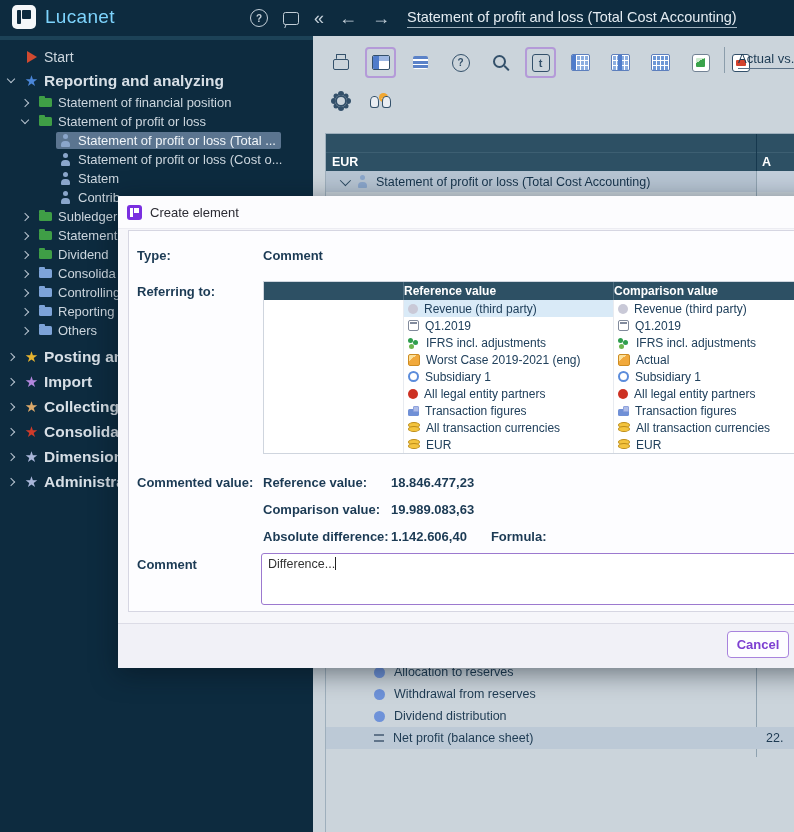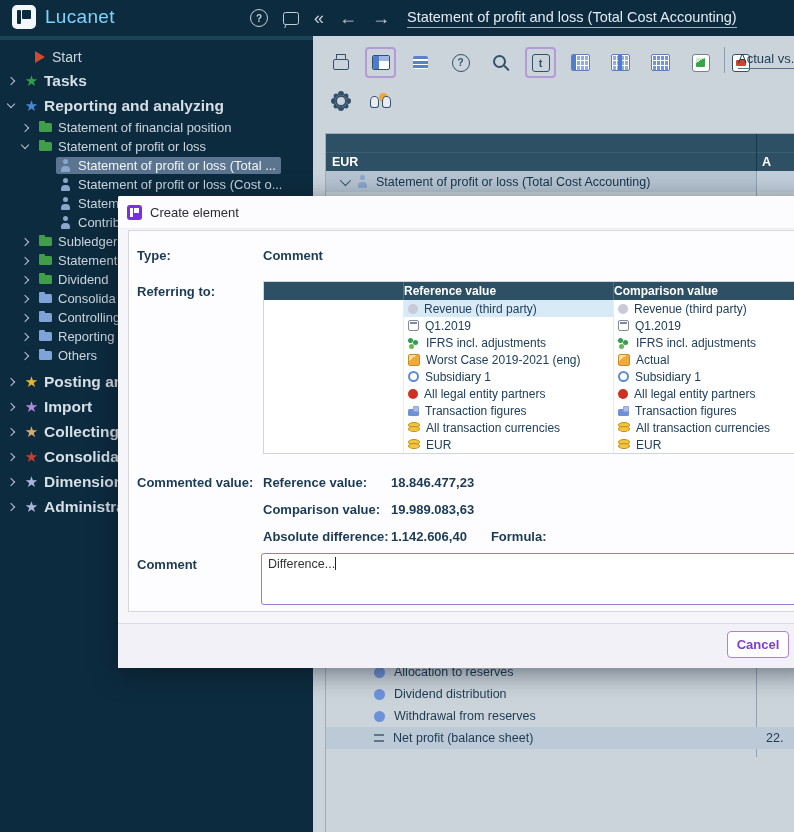--- a/index.html
+++ b/index.html
@@ -19,21 +19,21 @@
   .tb-chat{width:14px;height:11px;border:1.5px solid #c3cfd8;border-radius:2.5px;position:relative;}
   .tb-chat::after{content:'';position:absolute;left:1px;bottom:-4px;width:4px;height:4px;
     border-left:1.5px solid #c3cfd8;border-bottom:1.5px solid #c3cfd8;transform:skewX(-20deg);border-bottom:none;}
   .tb-glyph{font-size:18px;line-height:1;}
   .top-title{color:#e3ebf1;font-size:14.5px;border-bottom:1px solid #9fb1bd;padding-bottom:2px;white-space:nowrap;margin-left:2px;}
   
   .sidebar{position:absolute;left:0;top:36px;width:313px;bottom:0;background:#0d2b3f;padding-top:10px;box-sizing:border-box;}
   .side-strip{position:absolute;left:0;top:0;width:100%;height:4px;background:#1c4257;}
   .side-item{display:flex;align-items:center;height:19px;padding-left:20px;color:#ccd6de;font-size:13px;white-space:nowrap;}
   .side-item[data-style="section"]{height:25px;padding-left:6px;font-size:15.5px;font-weight:700;color:#d7dfe6;}
-  .side-item[data-style="item"]{height:22px;padding-left:14px;font-size:14px;}
+  .side-item[data-style="item"]{height:22px;padding-left:6px;font-size:14px;}
   .side-item[data-indent="3"]{padding-left:40px;}
   .side-item[data-gap="true"]{margin-top:4px;}
   .chev{width:10px;margin-right:6px;display:flex;justify-content:center;flex:none;}
   .chev::before{content:'';width:5px;height:5px;border-right:1.6px solid #b7c4cf;border-bottom:1.6px solid #b7c4cf;transform:rotate(-45deg);}
   .side-item[data-chev="down"] .chev::before{transform:rotate(45deg);margin-top:-3px;}
   .side-item[data-chev="none"] .chev{visibility:hidden;}
   .hl{display:flex;align-items:center;padding:1px 5px 1px 2px;border-radius:2px;}
   .side-item[data-sel="true"] .hl{background:#5b7590;color:#f0f5f9;}
   .s-icon{width:15px;margin-right:5px;display:flex;justify-content:center;flex:none;}
   .side-item[data-icon="play"] .s-icon::before{content:'';width:0;height:0;border-left:10px solid #d14a30;
@@ -190,27 +190,20 @@
     <span class="side-strip"></span>
 
       <div class="side-item" data-icon="play" data-chev="none" data-style="item">
         <span class="chev"></span>
         <span class="hl">
           <span class="s-icon"></span>
           <span class="s-label">Start</span>
         </span>
       </div>
 
-      <div class="side-item" data-icon="star-green" data-chev="right" data-style="section">
-        <span class="chev"></span>
-        <span class="hl">
-          <span class="s-icon"></span>
-          <span class="s-label">Tasks</span>
-        </span>
-      </div>
 
       <div class="side-item" data-icon="star-blue" data-chev="down" data-style="section">
         <span class="chev"></span>
         <span class="hl">
           <span class="s-icon"></span>
           <span class="s-label">Reporting and analyzing</span>
         </span>
       </div>
 
       <div class="side-item" data-icon="folder-green" data-chev="right" data-indent="2">
@@ -473,27 +466,27 @@
       <div class="brows">
 
           <div class="br" data-icon="dot-blue">
             <span class="br-icon"></span>
             <span class="br-label">Allocation to reserves</span>
             <span class="br-value"></span>
           </div>
 
           <div class="br" data-icon="dot-blue">
             <span class="br-icon"></span>
-            <span class="br-label">Dividend distribution</span>
+            <span class="br-label">Withdrawal from reserves</span>
             <span class="br-value"></span>
           </div>
 
           <div class="br" data-icon="dot-blue">
             <span class="br-icon"></span>
-            <span class="br-label">Withdrawal from reserves</span>
+            <span class="br-label">Dividend distribution</span>
             <span class="br-value"></span>
           </div>
 
           <div class="br" data-icon="equals" data-sel="true">
             <span class="br-icon"></span>
             <span class="br-label">Net profit (balance sheet)</span>
             <span class="br-value">22.</span>
           </div>
         </div>
     </div>

